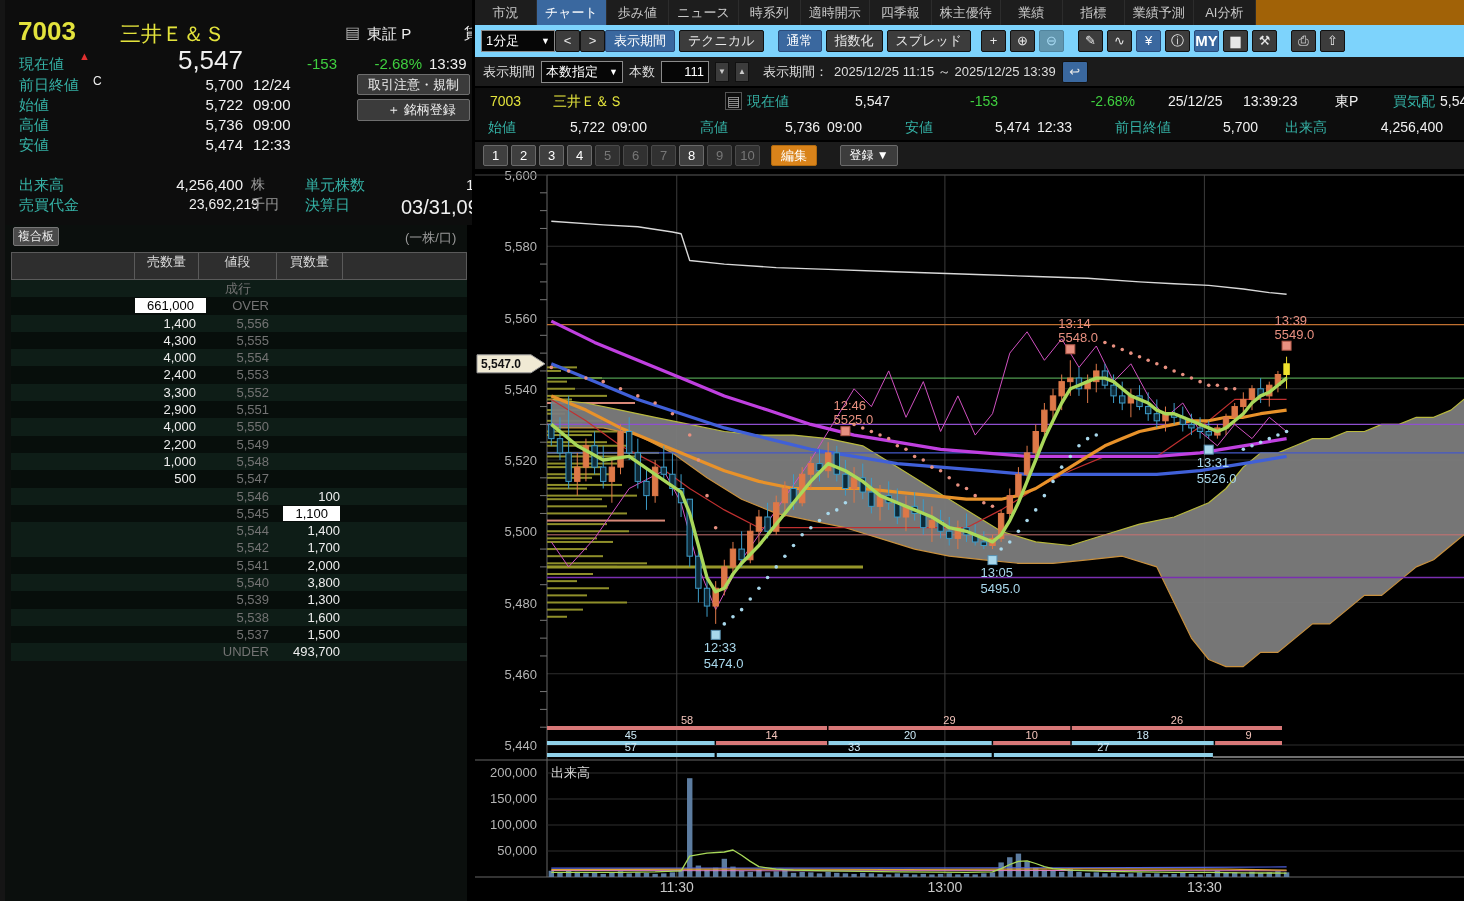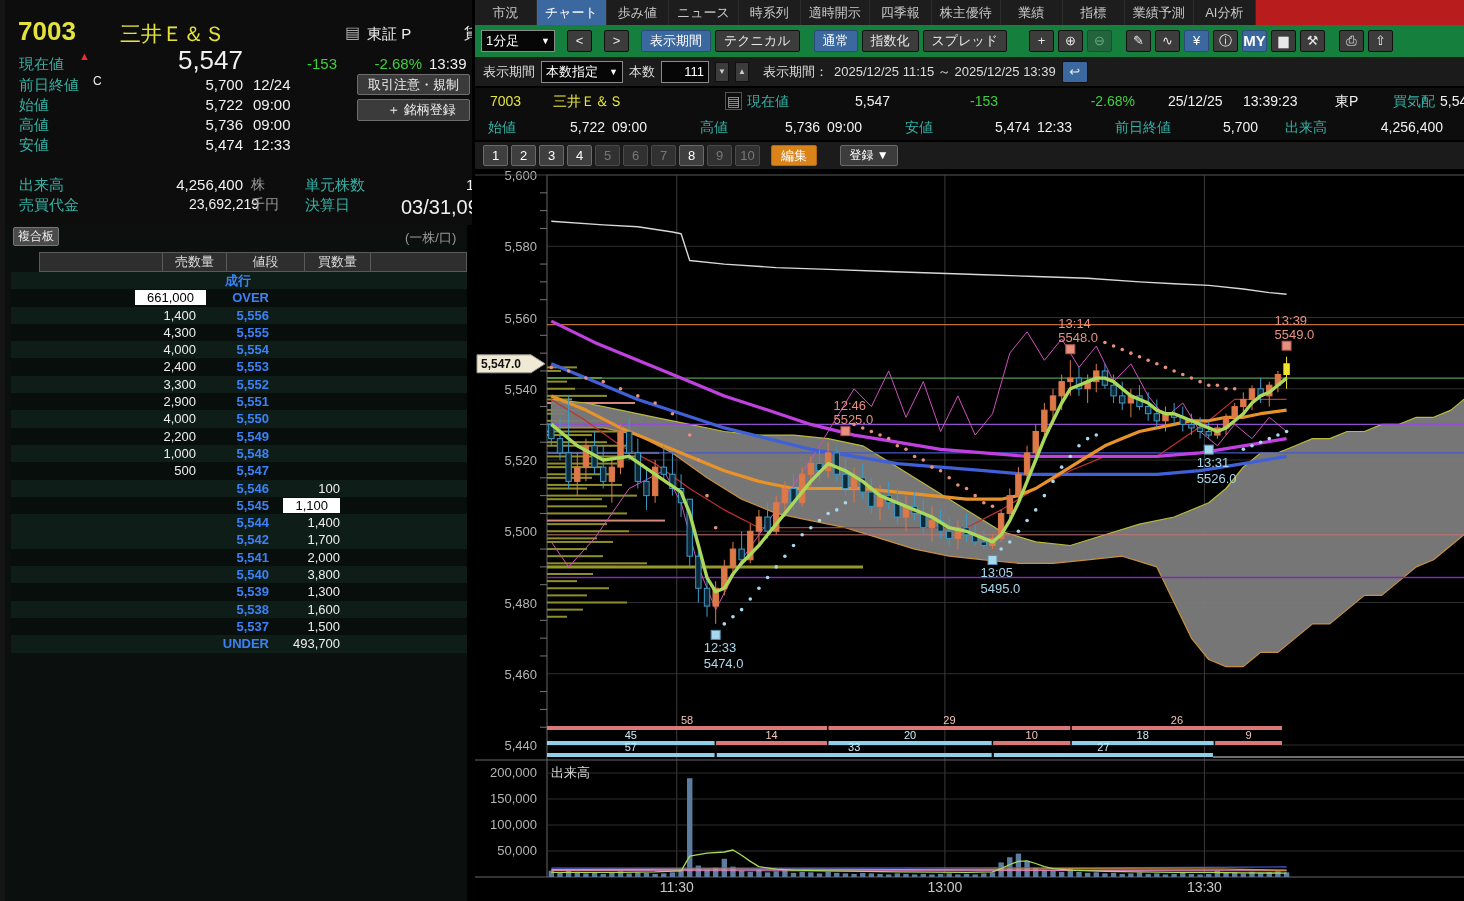--- a/index.html
+++ b/index.html
@@ -18,42 +18,42 @@
   #left-panel { position:absolute; left:0; top:0; width:467px; height:901px;
     background:#0b0f0d; border-left:5px solid #151515; }
   #lp-head { position:absolute; left:0; top:0; width:467px; height:225px; background:#0d0d0d; }
   .lbl { font-size:15px; }
   .btn-dark { background:#3b3b3b; border:1px solid #6e6e6e; color:#eee; font-size:13px;
     text-align:center; border-radius:2px; cursor:pointer; }
   #board-btn { left:8px; top:227px; width:46px; height:19px; line-height:17px;
     background:#4a4a4a; border:1px solid #777; font-size:12px; }
   
   #board { position:absolute; left:6px; top:252px; width:456px; }
-  .b-head { display:grid; grid-template-columns:124px 64px 78px 66px 1fr; height:20px;
-    background:#2e2e2e;margin-left:28px; }
+  .b-head { display:grid; grid-template-columns:124px 64px 78px 66px 1fr; height:28px;
+    background:#2e2e2e; }
   .b-head div { border:1px solid #5a5a5a; border-left:none; font-size:13px; color:#ddd;
     text-align:center; line-height:18px; }
   .b-head div:first-child { border-left:1px solid #5a5a5a; }
   .b-row { display:grid; grid-template-columns:124px 64px 78px 66px 1fr; height:17.3px;
     font-size:13px; line-height:17px; }
   .b-row.even { background:#0e1d17; }
   .b-row.odd  { background:#070e0b; }
   .cell-sell, .cell-buy { text-align:right; padding-right:3px; color:#eee; }
-  .cell-price { text-align:right; padding-right:8px; color:#3b82f6;font-weight:bold; }
+  .cell-price { text-align:right; padding-right:8px; color:#737373; }
   .cell-price.ctr { text-align:center; padding-right:0; }
   .hl { background:#fff; color:#000; padding:0 12px; }
 
   
   #right-panel { position:absolute; left:475px; top:0; width:989px; height:901px; background:#000; }
-  #tabbar { position:absolute; left:0; top:0; width:989px; height:25px; background:#b91c1c; display:flex; }
+  #tabbar { position:absolute; left:0; top:0; width:989px; height:25px; background:#a16207; display:flex; }
   .tab { min-width:62px; padding:0 8px; height:25px; line-height:25px; text-align:center;
     font-size:13px; color:#c8c8c8; border-right:1px solid #2c2c2c; background:#1d1d1d; cursor:pointer; }
   .tab.active { background:#3a689f; color:#fff; }
-  #toolbar { position:absolute; left:0; top:25px; width:989px; height:32px; background:#15803d;
-    display:flex; align-items:center; gap:12px; padding:0 6px; }
+  #toolbar { position:absolute; left:0; top:25px; width:989px; height:32px; background:#7dd3fc;
+    display:flex; align-items:center; gap:0; padding:0 6px; }
   .dd { background:#060606; border:1px solid #8a8a8a; color:#fff; font-size:13px; height:22px;
     display:inline-flex; align-items:center; justify-content:space-between; padding:0 4px; }
   .tbtn { height:22px; padding:0 8px; background:#3c3c3c; border:1px solid #111; color:#e8e8e8;
     font-size:13px; line-height:20px; border-radius:2px; text-align:center; cursor:pointer; }
   .tbtn.active { background:#3a689f; border-color:#2a4a78; color:#fff; }
   .tbtn.icon { width:25px; padding:0; font-size:13px; }
   .tbtn.disabled { opacity:.4; }
   .tbtn.mini { font-size:15px; font-weight:bold; }
   #periodbar { position:absolute; left:0; top:57px; width:989px; height:29px; background:#1b1b1b;
     display:flex; align-items:center; gap:6px; padding:0 8px; font-size:13px; color:#ddd; }

